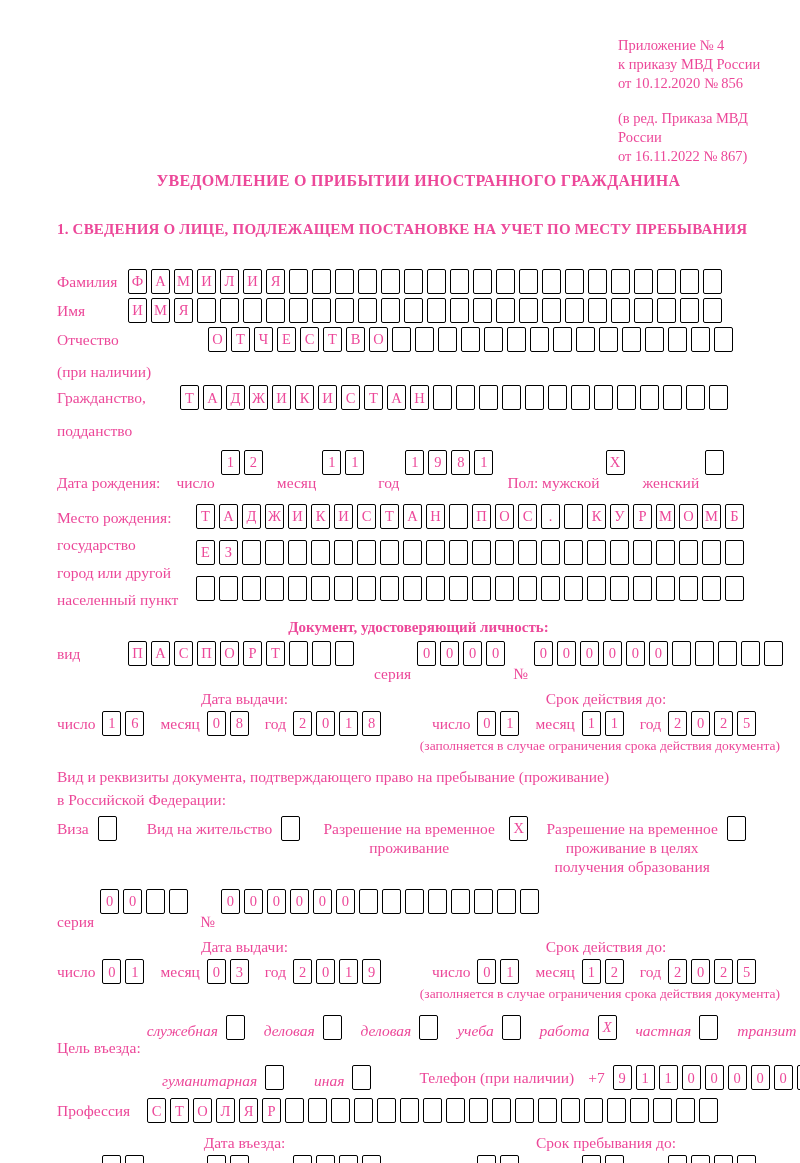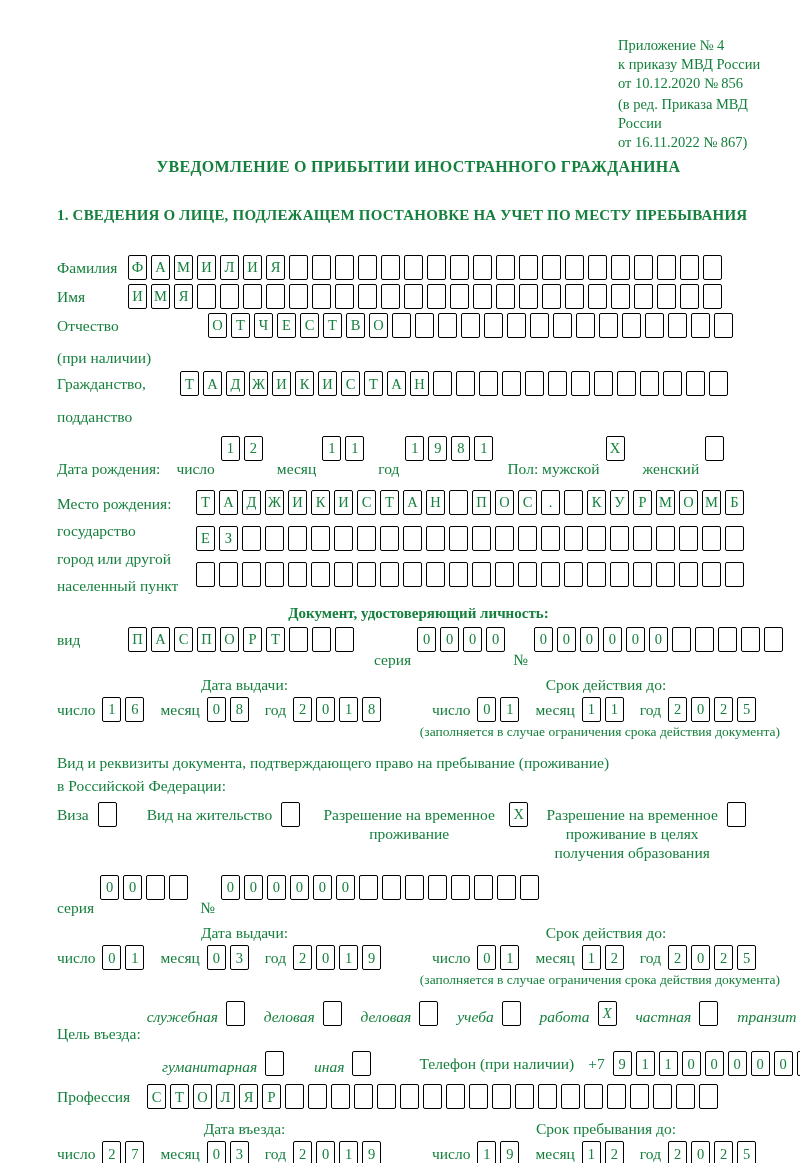--- a/index.html
+++ b/index.html
@@ -1,25 +1,25 @@
 <!DOCTYPE html>
 <html><head>
 <meta charset="utf-8">
 <style>
   html,body{margin:0;padding:0;background:#fff;}
   .page{
     width:800px;height:1163px;box-sizing:border-box;
-    padding:36px 20px 10px 57px;background:#fff;color:#15803d;
+    padding:36px 20px 10px 57px;background:#fff;color:#ec4899;
     font-family:"Liberation Serif","DejaVu Serif",serif;
     font-size:15.5px;line-height:1.25;overflow:hidden;position:relative;
   }
   
   .annex{margin-left:561px;font-size:14.5px;}
   .annex div{line-height:19px;}
-  .annex .amend{margin-top:2px;}
+  .annex .amend{margin-top:16px;}
   .forma{text-align:right;padding-right:12px;font-weight:bold;font-size:16px;margin-top:14px;letter-spacing:.5px;}
   
   .title{text-align:center;font-weight:bold;font-size:16px;margin-top:4px;letter-spacing:.3px;}
   .title div{line-height:22px;}
   .uline{display:inline-block;width:52px;border-bottom:2px solid #222;margin-left:10px;height:14px;}
   .sec-head{font-weight:bold;font-size:15px;margin-top:28px;letter-spacing:.2px;}
   
   .row{display:flex;align-items:flex-start;margin-top:4px;white-space:nowrap;}
   .lblcol{flex:0 0 71px;padding-top:3px;}
   .lblcol2{flex:0 0 151px;padding-top:3px;}

